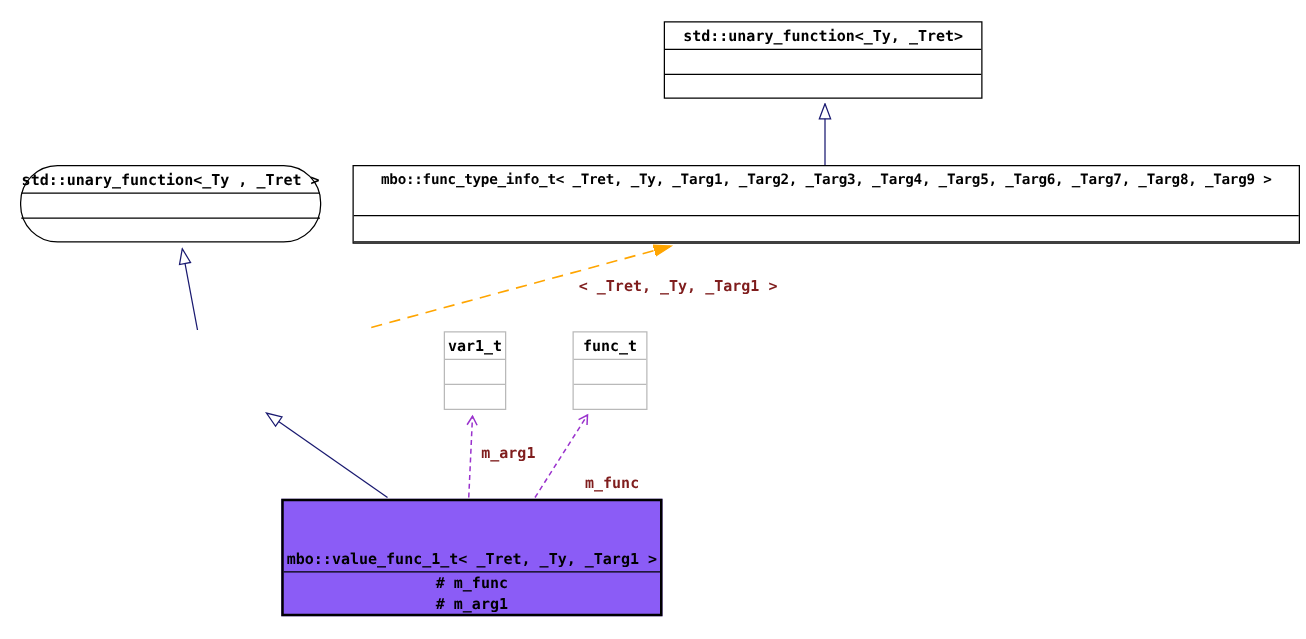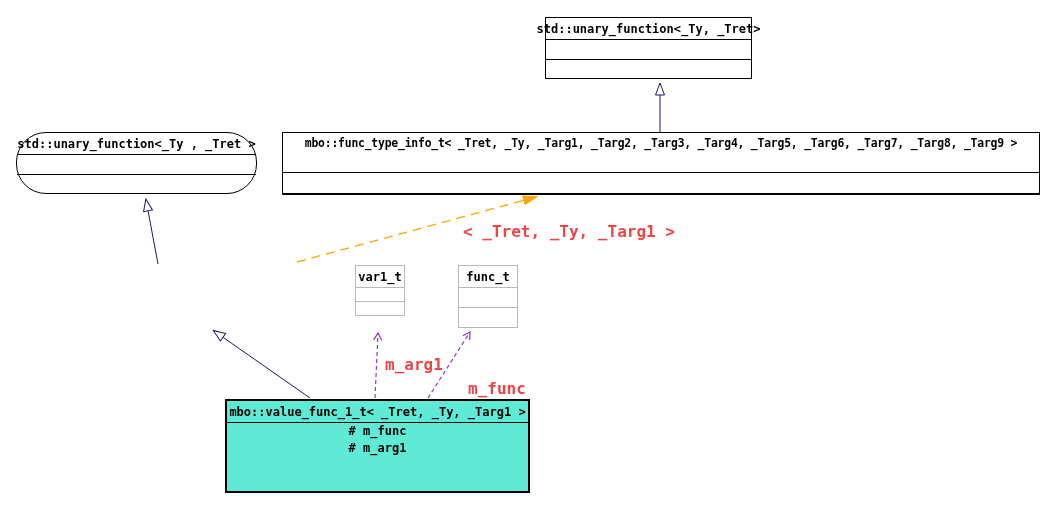--- a/index.html
+++ b/index.html
@@ -13,42 +13,42 @@
   #edges{position:absolute;left:0;top:0;z-index:0;pointer-events:none;}
   .class-box{
     position:absolute;
     box-sizing:border-box;
     background:#ffffff;
     border:1px solid #000000;
     z-index:1;
     display:flex;flex-direction:column;
   }
   .class-box.muted{border-color:#b9b9b9;}
-  .class-box.current{background:#5eead4;border-width:2px;}
+  .class-box.current{background:#8b5cf6;border-width:2px;justify-content:flex-end;}
   .class-title{
     box-sizing:border-box;
     display:flex;align-items:center;justify-content:center;
     font-weight:bold;font-size:12px;color:#000000;
     white-space:nowrap;
   }
   .class-title.small{font-size:11.4px;letter-spacing:-0.2px;}
   .compartment{box-sizing:border-box;border-top:1px solid #000000;flex:1;}
   .muted .compartment{border-top-color:#b9b9b9;}
   .current .compartment{border-top-color:#000000;flex:none;}
   .member-lines{
     display:flex;flex-direction:column;align-items:center;justify-content:center;
     height:100%;
   }
   .member-lines .inner{display:inline-block;text-align:left;}
   .member-line{
     font-weight:bold;font-size:12px;line-height:17px;color:#000000;white-space:pre;
   }
   .edge-label{
     position:absolute;z-index:2;
-    font-weight:bold;font-size:16px;color:#ef4444;white-space:nowrap;
+    font-weight:bold;font-size:12px;color:#7f1d1d;white-space:nowrap;
   }
 </style>
 </head>
 <body>
 
 <div id="stage">
 
   <svg id="edges" width="1045" height="511" viewBox="0 0 1045 511">
     <defs>
       <marker id="inheritHead" orient="auto" markerWidth="14" markerHeight="12" refX="12" refY="5.5" markerUnits="userSpaceOnUse">
@@ -68,40 +68,40 @@
 
     <line x1="310" y1="398" x2="214" y2="331" stroke="#191970" stroke-width="1" marker-end="url(#inheritHead)"></line>
 
     <line x1="297" y1="262" x2="536" y2="197" stroke="#ffa500" stroke-width="1.3" stroke-dasharray="9,6" marker-end="url(#orangeHead)"></line>
 
     <line x1="375" y1="398" x2="378" y2="333" stroke="#9a32cd" stroke-width="1.2" stroke-dasharray="4,3" marker-end="url(#openHead)"></line>
 
     <line x1="428" y1="398" x2="470" y2="332" stroke="#9a32cd" stroke-width="1.2" stroke-dasharray="4,3" marker-end="url(#openHead)"></line>
   </svg>
 
-  <div class="class-box" style="left:545px;top:17px;width:207px;height:62px;">
+  <div class="class-box" style="left:531px;top:17px;width:255px;height:62px;">
     <div class="class-title" style="height:21px;">std::unary_function&lt;_Ty, _Tret&gt;</div>
     <div class="compartment"></div>
     <div class="compartment"></div>
   </div>
 
   <div class="class-box" style="left:16px;top:132px;width:241px;height:62px;border-radius:30px;">
     <div class="class-title" style="height:21px;">std::unary_function&lt;_Ty , _Tret &gt;</div>
     <div class="compartment"></div>
     <div class="compartment"></div>
   </div>
 
   <div class="class-box" style="left:282px;top:132px;width:758px;height:63px;gap:20px;">
     <div class="class-title small" style="height:21px;">mbo::func_type_info_t&lt; _Tret, _Ty, _Targ1, _Targ2, _Targ3, _Targ4, _Targ5, _Targ6, _Targ7, _Targ8, _Targ9 &gt;</div>
     <div class="compartment"></div>
     <div class="compartment"></div>
   </div>
 
 
-  <div class="class-box muted" style="left:355px;top:265px;width:50px;height:51px;text-align:right;">
+  <div class="class-box muted" style="left:355px;top:265px;width:50px;height:63px;text-align:right;">
     <div class="class-title" style="height:21px;">var1_t</div>
     <div class="compartment"></div>
     <div class="compartment"></div>
   </div>
 
   <div class="class-box muted" style="left:458px;top:265px;width:60px;height:63px;justify-content:space-between;">
     <div class="class-title" style="height:21px;">func_t</div>
     <div class="compartment"></div>
     <div class="compartment"></div>
   </div>

